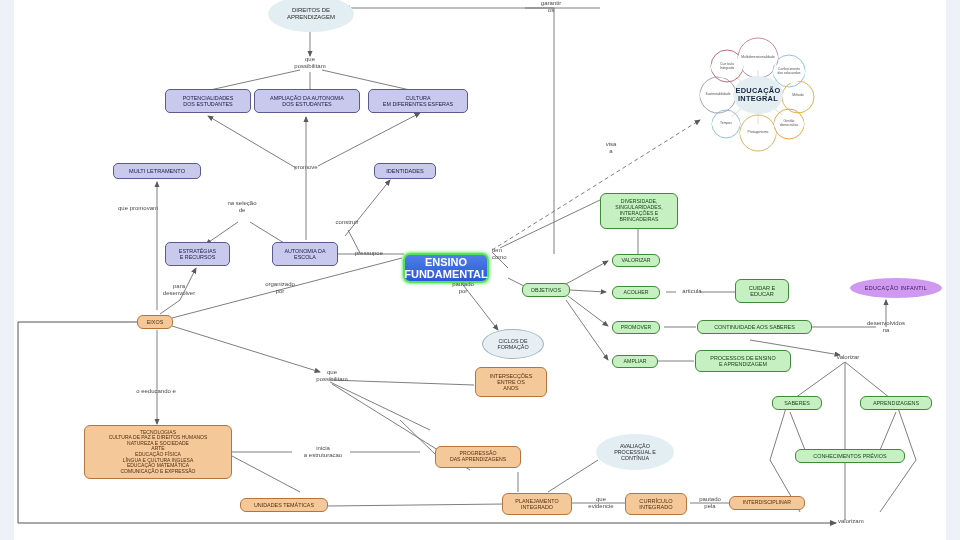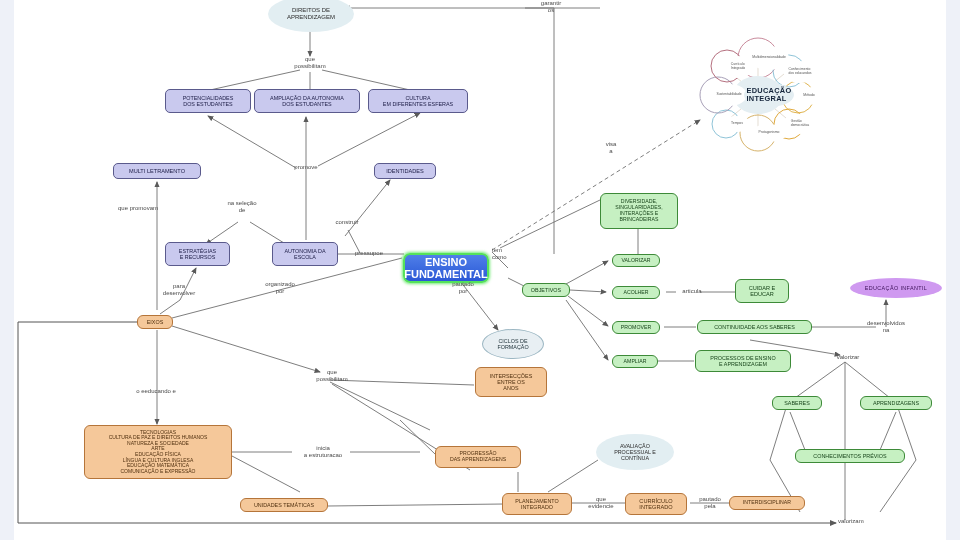--- a/index.html
+++ b/index.html
@@ -33,21 +33,21 @@
   
   .n-purple{background:#c9c9ee;border:1px solid #5a5a8c;border-radius:5px;color:#21214a;}
   .n-green{background:#c6f0c2;border:1px solid #3d8a38;border-radius:6px;color:#17441a;}
   .n-orange{background:#f5c89a;border:1px solid #b5753a;border-radius:6px;color:#50300f;}
   .n-blue{background:linear-gradient(180deg,#4f7fe8 0%,#2a57d6 100%);border:2px solid #55e25a;border-radius:7px;color:#ffffff;font-weight:bold;
           box-shadow:0 0 3px 1px rgba(90,230,95,.85);}
   .n-cloud{background:#e2eef2;border-radius:50%;color:#2b2b2b;}
   .n-ellipse{background:#e8eff3;border:1px solid #9bb6c2;border-radius:50%;color:#22343c;}
   .n-violet{background:#cf99f0;border-radius:50%;color:#3b1158;letter-spacing:.4px;}
   .circ{position:absolute;border-radius:50%;background:#ffffff;display:flex;align-items:center;
-        justify-content:center;font-size:3.4px;color:#555;line-height:1.1;box-sizing:border-box;margin-left:11px;}
+        justify-content:center;text-align:center;font-size:3.4px;color:#555;line-height:1.1;box-sizing:border-box;}
   .circ-center{background:#e4eef2;border:none;font-size:7.4px;font-weight:bold;color:#14243a;letter-spacing:.3px;}
 </style>
 </head>
 <body>
 
 <div id="page"></div>
 
 <div id="canvas">
 
   <svg viewBox="0 0 960 540">

